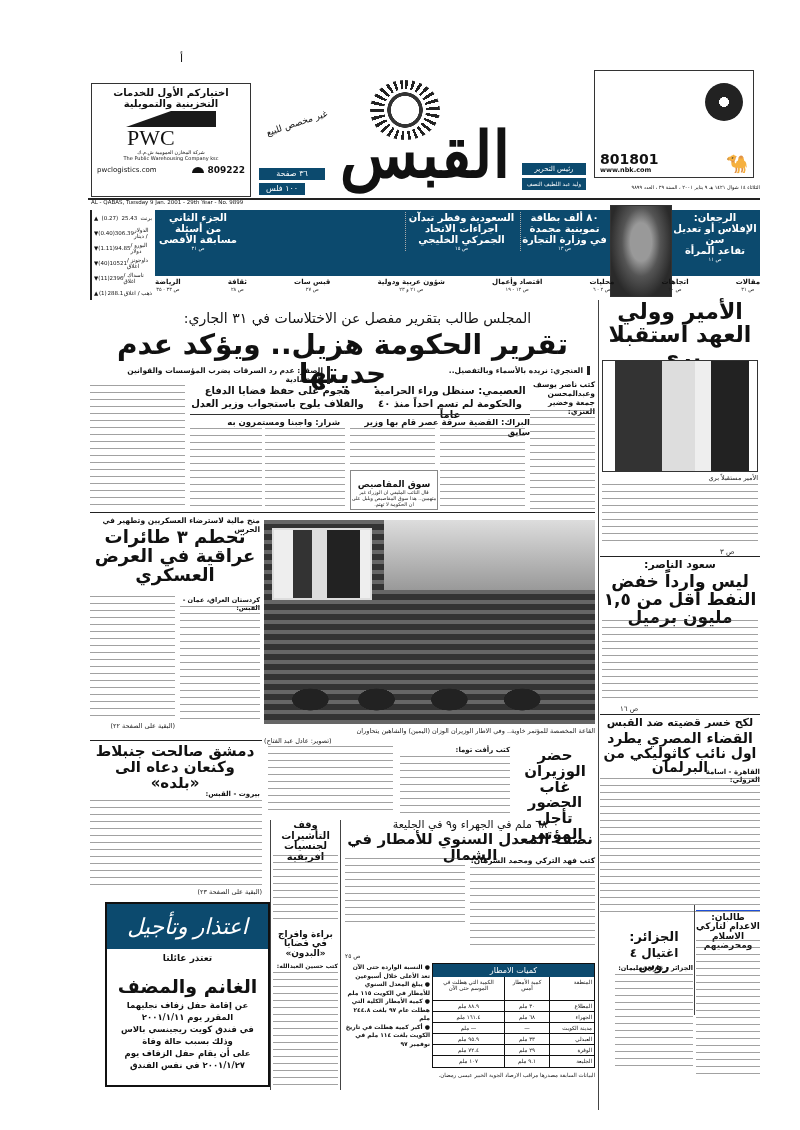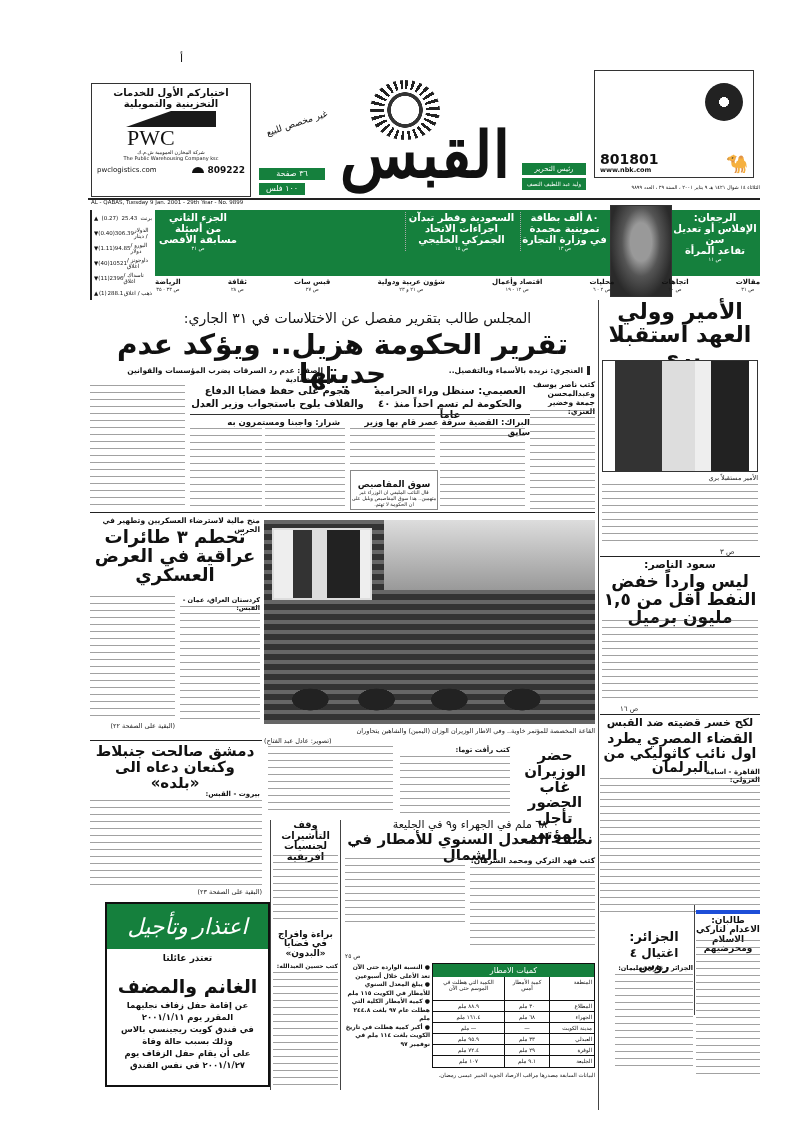--- a/index.html
+++ b/index.html
@@ -3,21 +3,21 @@
 <meta charset="utf-8">
 <style>
   * { box-sizing: border-box; margin: 0; padding: 0; }
   html, body { width: 800px; height: 1130px; background: #fff; overflow: hidden; }
   body { position: relative; font-family: "DejaVu Sans", sans-serif; color: #111; direction: rtl; }
   .abs { position: absolute; }
   .center { text-align: center; }
   .bold { font-weight: bold; }
   .rule { position: absolute; background: #222; }
   .vrule { position: absolute; background: #444; width: 1px; }
-  .black { background: #15803d; color: #fff; }
+  .black { background: #0c4a6e; color: #fff; }
   .textlines { background: repeating-linear-gradient(to bottom, #555 0 1px, transparent 1px 7px); opacity: .55; }
   .headline { font-weight: bold; line-height: 1.05; text-align: center; font-family: "DejaVu Sans", sans-serif; }
   .caption { font-size: 6.5px; color: #222; }
   .page-ref { font-size: 7px; color: #222; }
 </style>
 </head>
 <body>
 
 <div class="abs" style="left:180px;top:52px;font-size:11px;">أ</div>
 
@@ -179,21 +179,21 @@
 <div class="abs center bold" style="left:600px;top:716px;width:160px;font-size:11px;">لكح خسر قضيته ضد القبس</div>
 <div class="abs headline" style="left:600px;top:731px;width:160px;font-size:14px;">القضاء المصري يطرد اول نائب كاثوليكي من البرلمان</div>
 <div class="abs bold" style="left:680px;top:768px;width:80px;font-size:7px;">القاهرة - اسامة الغزولي:</div>
 <div class="abs textlines" style="left:600px;top:778px;width:160px;height:135px;"></div>
 
 <div class="vrule" style="left:694px;top:905px;height:110px;"></div>
 <div class="abs headline" style="left:615px;top:930px;width:78px;font-size:13px;">الجزائر:</div>
 <div class="abs headline" style="left:615px;top:947px;width:78px;font-size:12px;">اغتيال ٤ روس</div>
 <div class="abs bold" style="left:615px;top:964px;width:78px;font-size:6.5px;">الجزائر - غازي سليمان:</div>
 <div class="abs textlines" style="left:615px;top:974px;width:78px;height:92px;"></div>
-<div class="abs headline" style="left:696px;top:910px;width:64px;font-size:9px;border-top:4px solid #1d4ed8;padding-top:2px;">طالبان: الاعدام لتاركي الاسلام ومحرضيهم</div>
+<div class="abs headline" style="left:696px;top:910px;width:64px;font-size:9px;border-top:1px solid #1d4ed8;padding-top:2px;">طالبان: الاعدام لتاركي الاسلام ومحرضيهم</div>
 <div class="abs textlines" style="left:696px;top:940px;width:64px;height:140px;"></div>
 
 <div class="vrule" style="left:598px;top:300px;height:810px;"></div>
 
 <div class="abs center" style="left:120px;top:310px;width:475px;font-size:14px;">المجلس طالب بتقرير مفصل عن الاختلاسات في ٣١ الجاري:</div>
 <div class="abs headline" style="left:90px;top:330px;width:505px;font-size:28px;">تقرير الحكومة هزيل.. ويؤكد عدم جديتها</div>
 <div class="abs bold" style="left:335px;top:366px;width:255px;font-size:7.5px;border-right:3px solid #222;padding-right:4px;">العنجري: نريده بالأسماء وبالتفصيل..</div>
 <div class="abs bold" style="left:90px;top:366px;width:240px;font-size:7.5px;border-right:3px solid #222;padding-right:4px;">الصقر: عدم رد السرقات يضرب المؤسسات والقوانين الاقتصادية</div>
 <div class="abs bold" style="left:532px;top:380px;width:63px;font-size:7.5px;">كتب ناصر يوسف وعبدالمحسن جمعة وخضير العنزي:</div>
 <div class="abs bold center" style="left:370px;top:385px;width:160px;font-size:10px;">العصيمي: سنظل وراء الحرامية</div>
@@ -241,21 +241,21 @@
 <div class="abs textlines" style="left:268px;top:746px;width:125px;height:68px;"></div>
 
 <div class="rule" style="left:90px;top:740px;width:172px;height:1px;"></div>
 
 <div class="abs headline" style="left:90px;top:744px;width:170px;font-size:15px;">دمشق صالحت جنبلاط وكنعان دعاه الى «بلده»</div>
 <div class="abs bold" style="left:180px;top:790px;width:80px;font-size:7px;">بيروت - القبس:</div>
 <div class="abs textlines" style="left:90px;top:800px;width:172px;height:90px;"></div>
 <div class="abs caption" style="left:180px;top:888px;width:82px;">(البقية على الصفحة ٢٣)</div>
 
 <div class="abs" style="left:105px;top:902px;width:165px;height:185px;border:2px solid #111;">
-  <div class="black center" style="height:45px;font-size:22px;line-height:45px;font-family:Liberation Serif, serif;font-style:italic;">اعتذار وتأجيل</div>
+  <div class="black center" style="height:45px;font-size:22px;line-height:45px;font-family:Liberation Sans, sans-serif;font-style:italic;">اعتذار وتأجيل</div>
   <div class="center bold" style="font-size:9px;margin-top:4px;">تعتذر عائلتا</div>
   <div class="center bold" style="font-size:19px;line-height:22px;margin-top:12px;">الغانم والمضف</div>
   <div class="center bold" style="font-size:8.5px;margin-top:3px;">عن إقامة حفل زفاف نجليهما</div>
   <div class="center bold" style="font-size:8.5px;margin-top:2px;">المقرر يوم ٢٠٠١/١/١١</div>
   <div class="center bold" style="font-size:8.5px;margin-top:2px;">في فندق كويت ريجينسي بالاس</div>
   <div class="center bold" style="font-size:8.5px;margin-top:2px;">وذلك بسبب حالة وفاة</div>
   <div class="center bold" style="font-size:8.5px;margin-top:2px;">على أن يقام حفل الزفاف يوم</div>
   <div class="center bold" style="font-size:8.5px;margin-top:2px;">٢٠٠١/١/٢٧ في نفس الفندق</div>
 </div>
 

